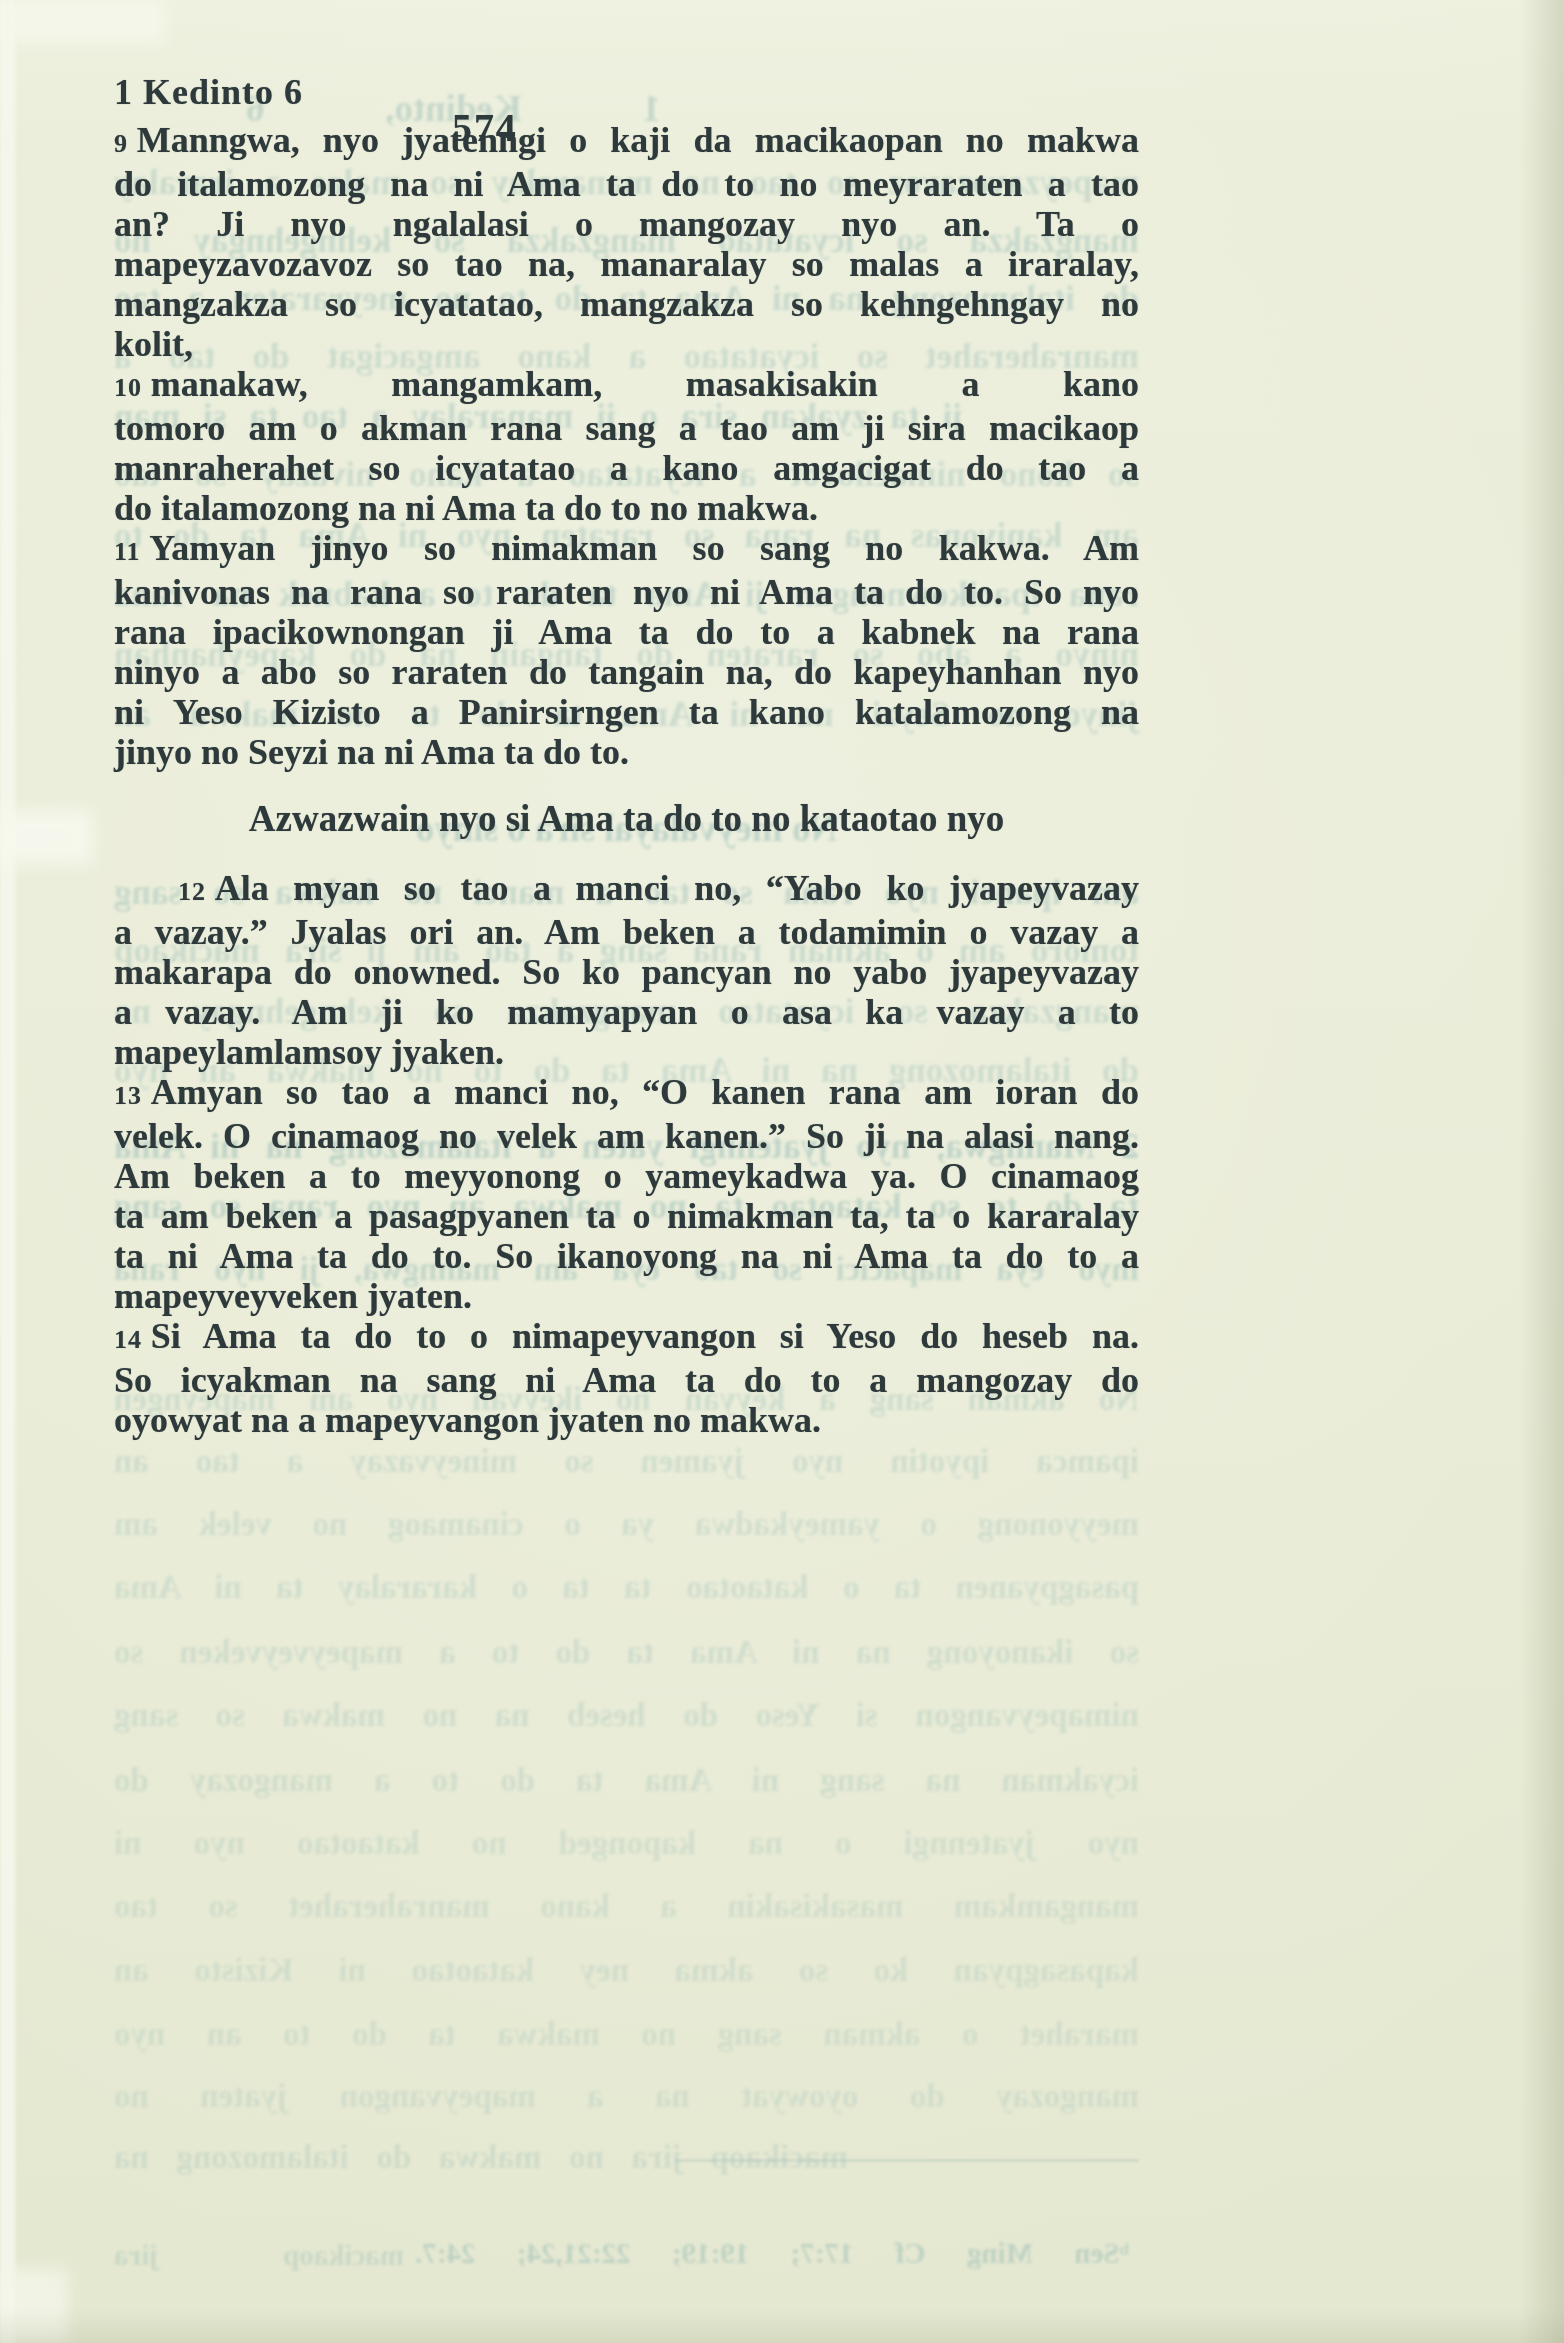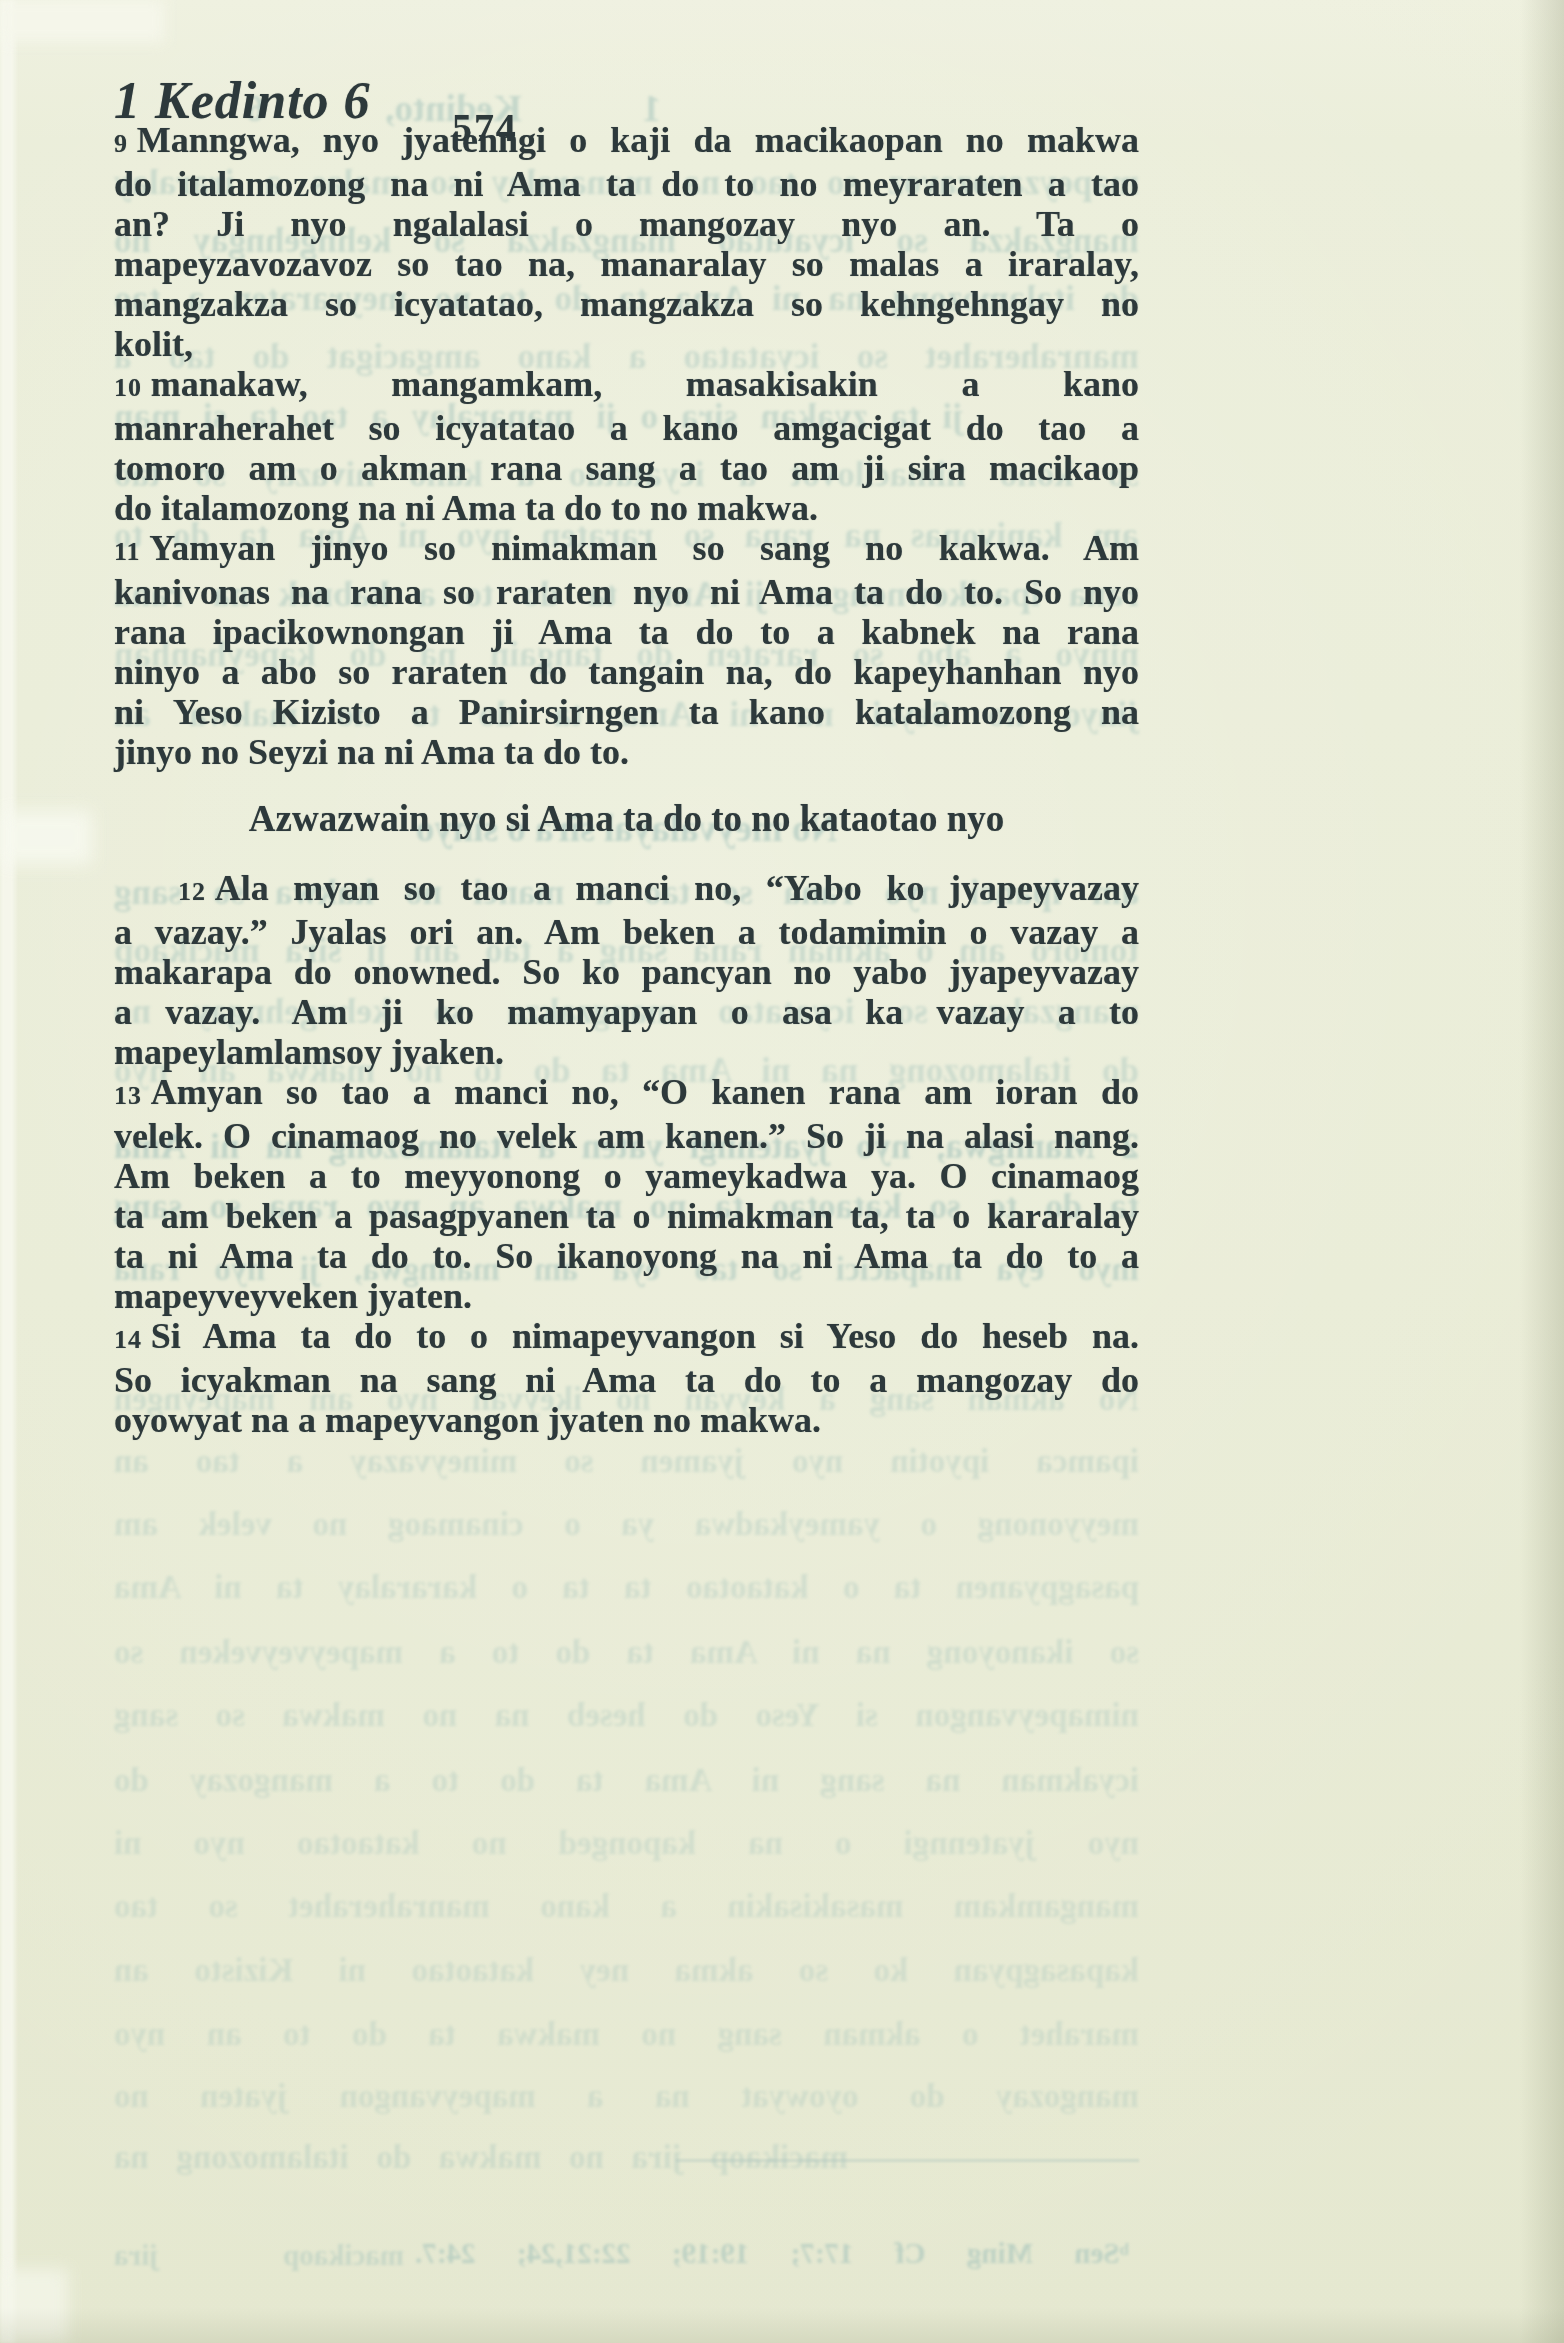--- a/index.html
+++ b/index.html
@@ -23,21 +23,21 @@
   
   .ghost-layer{position:absolute;inset:0;pointer-events:none;}
   .ghost{
     position:absolute;transform:scaleX(-1);
     color:#9dbfb8;filter:blur(1.4px);
     font-weight:bold;font-size:35px;line-height:1.1;
     text-align:justify;text-align-last:justify;overflow:hidden;white-space:nowrap;
   }
   .ghost.center{text-align:center;text-align-last:center;}
   
-  .header-title{position:absolute;left:114px;top:71px;font-size:52px;letter-spacing:1px;text-shadow:0 0 1px rgba(45,57,59,.45);font-style:italic;}
+  .header-title{position:absolute;left:114px;top:71px;font-size:36px;letter-spacing:1px;text-shadow:0 0 1px rgba(45,57,59,.45);}
   .page-num{position:absolute;left:452px;top:71px;font-size:40px;letter-spacing:1.9px;text-shadow:0 0 1px rgba(45,57,59,.45);margin-top:33px;}
   .text-col{
     position:absolute;left:114px;top:120px;width:1025px;
     font-size:36px;line-height:40px;
     text-shadow:0 0 1px rgba(45,57,59,.40);
   }
   .verse{margin:0;}
   .line{text-align:justify;text-align-last:justify;}
   .line.last{text-align-last:left;}
   .line.indent{text-indent:64px;}
@@ -103,22 +103,22 @@
       <div class="verse">
         <div class="line"><span class="vnum">9</span>Manngwa, nyo jyatenngi o kaji da macikaopan no makwa</div>
         <div class="line">do italamozong na ni Ama ta do to no meyraraten a tao</div>
         <div class="line">an? Ji nyo ngalalasi o mangozay nyo an. Ta o</div>
         <div class="line">mapeyzavozavoz so tao na, manaralay so malas a iraralay,</div>
         <div class="line">mangzakza so icyatatao, mangzakza so kehngehngay no</div>
         <div class="line last">kolit,</div>
       </div>
       <div class="verse">
         <div class="line"><span class="vnum">10</span>manakaw, mangamkam, masakisakin a kano</div>
+        <div class="line">tomoro am o akman rana sang a tao am ji sira macikaop</div>
         <div class="line">manraherahet so icyatatao a kano amgacigat do tao a</div>
-        <div class="line">tomoro am o akman rana sang a tao am ji sira macikaop</div>
         <div class="line last">do italamozong na ni Ama ta do to no makwa.</div>
       </div>
       <div class="verse">
         <div class="line"><span class="vnum">11</span>Yamyan jinyo so nimakman so sang no kakwa. Am</div>
         <div class="line">kanivonas na rana so raraten nyo ni Ama ta do to. So nyo</div>
         <div class="line">rana ipacikownongan ji Ama ta do to a kabnek na rana</div>
         <div class="line">ninyo a abo so raraten do tangain na, do kapeyhanhan nyo</div>
         <div class="line">ni Yeso Kizisto a Panirsirngen ta kano katalamozong na</div>
         <div class="line last">jinyo no Seyzi na ni Ama ta do to.</div>
       </div>

